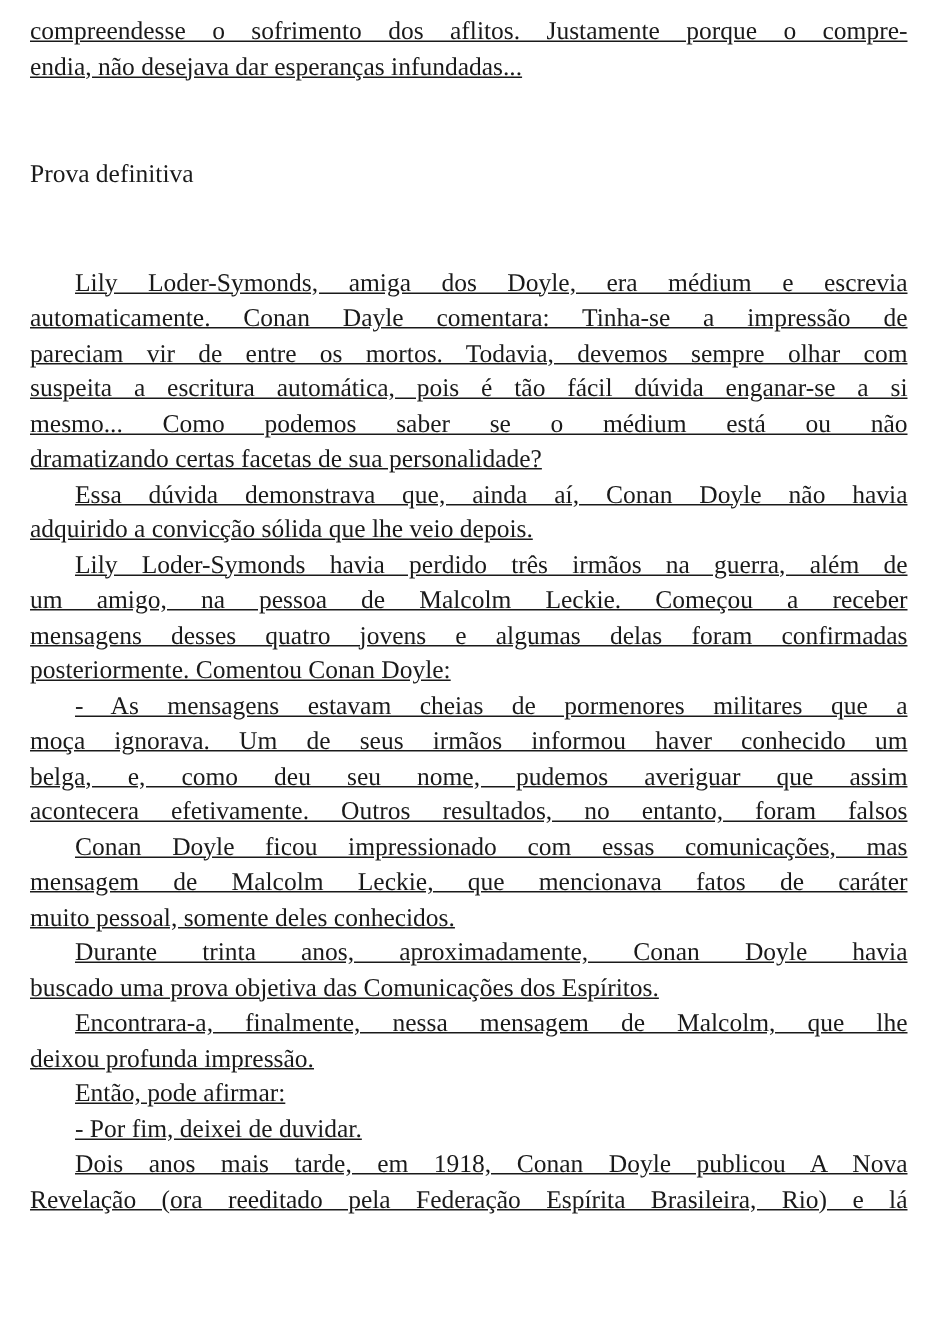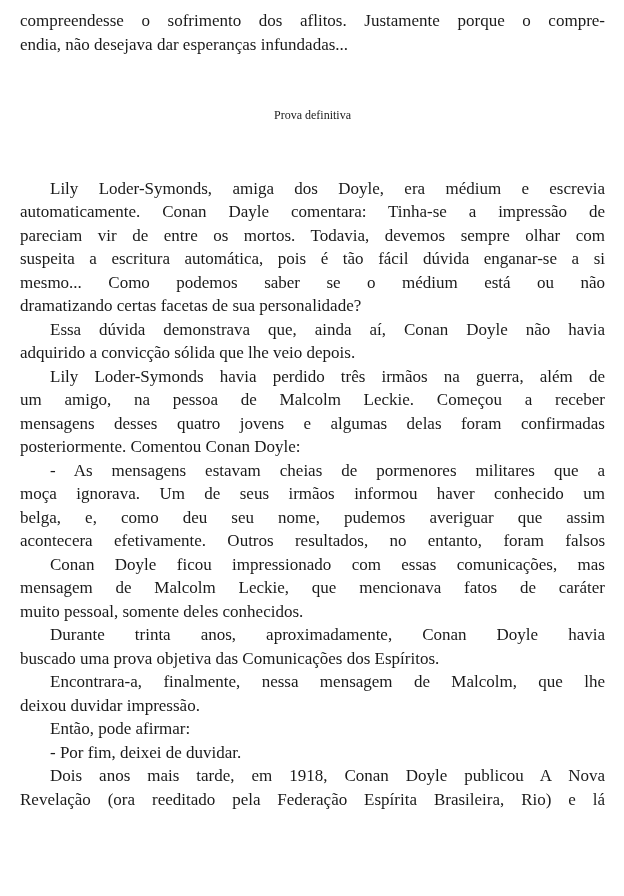--- a/index.html
+++ b/index.html
@@ -20,36 +20,37 @@
     background: #ffffff;
     color: #1a1a1a;
     font-family: "Liberation Serif", "DejaVu Serif", serif;
     font-size: 17px;
     line-height: 23.5px;
     hyphens: none;
   }
   .para {
     margin: 0;
     padding: 0;
+    text-decoration: underline;
   }
   .line {
     text-align: justify;
     text-align-last: justify;
     white-space: normal;
   }
   .line.last {
     text-align-last: left;
   }
   .line.indent {
     text-indent: 30px;
   }
   .heading {
-    font-size: 12px;
+    font-size: 17px;
     font-weight: normal;
-    text-align: center;
+    text-align: left;
     line-height: 23.5px;
     margin: 48px 0 49px 0;
   }
 </style>
 </head>
 <body>
 
 <div class="page" style="background: rgb(255, 255, 255); color: rgb(26, 26, 26);">
   <div id="intro-container">
       <div class="para">
@@ -87,21 +88,21 @@
         <div class="line indent">Conan Doyle ficou impressionado com essas comunicações, mas</div>
         <div class="line">mensagem de Malcolm Leckie, que mencionava fatos de caráter</div>
         <div class="line last">muito pessoal, somente deles conhecidos.</div>
       </div>
       <div class="para">
         <div class="line indent">Durante trinta anos, aproximadamente, Conan Doyle havia</div>
         <div class="line last">buscado uma prova objetiva das Comunicações dos Espíritos.</div>
       </div>
       <div class="para">
         <div class="line indent">Encontrara-a, finalmente, nessa mensagem de Malcolm, que lhe</div>
-        <div class="line last">deixou duvidar impressão.</div>
+        <div class="line last">deixou profunda impressão.</div>
       </div>
       <div class="para">
         <div class="line indent last">Então, pode afirmar:</div>
       </div>
       <div class="para">
         <div class="line indent last">- Por fim, deixei de duvidar.</div>
       </div>
       <div class="para">
         <div class="line indent">Dois anos mais tarde, em 1918, Conan Doyle publicou A Nova</div>
         <div class="line">Revelação (ora reeditado pela Federação Espírita Brasileira, Rio) e lá</div>

